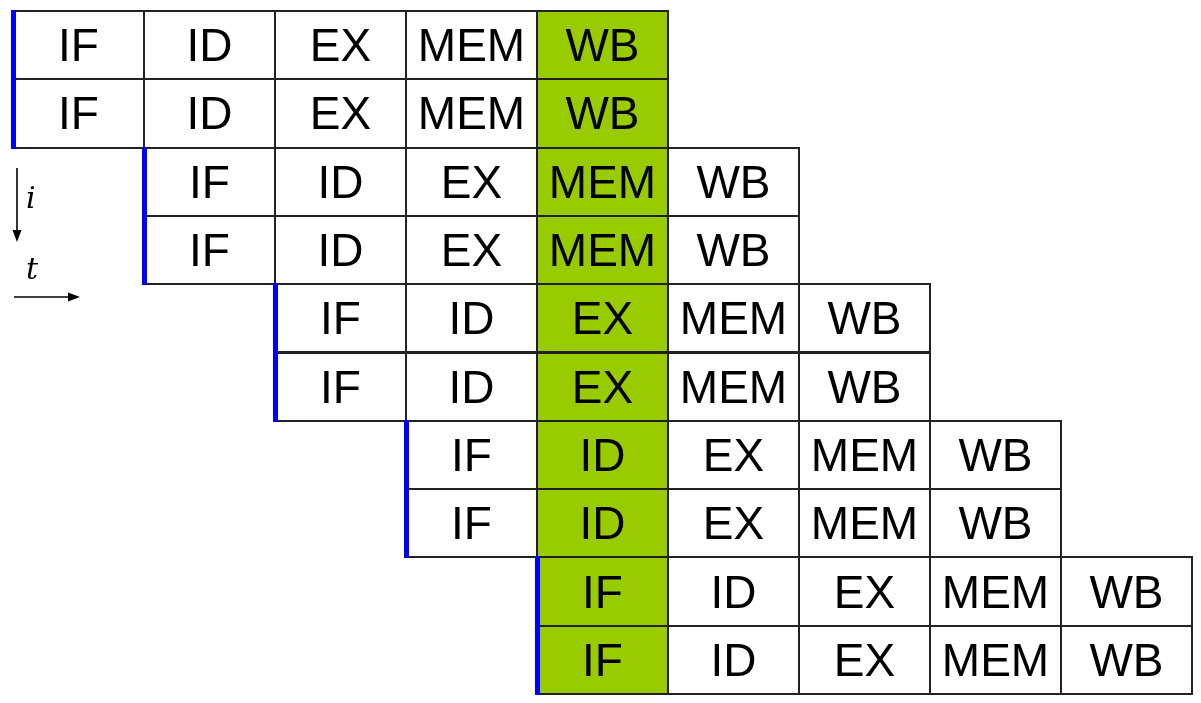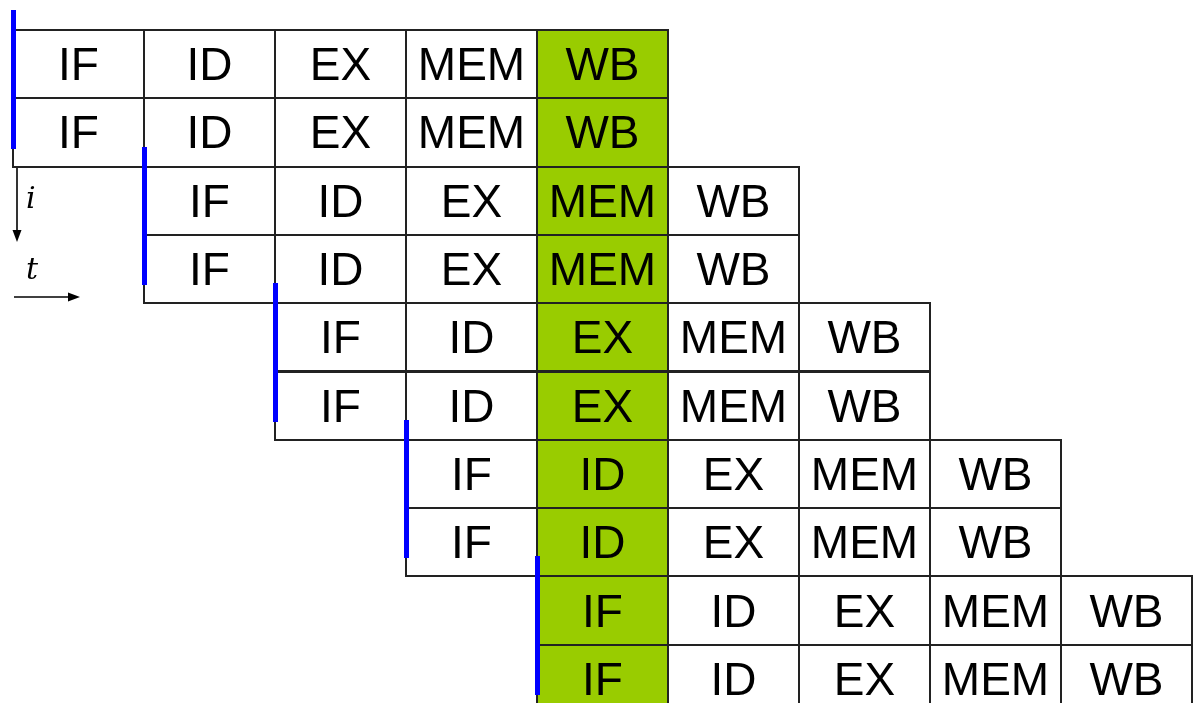--- a/index.html
+++ b/index.html
@@ -24,21 +24,20 @@
     border: 2px solid var(--grid, #222222);
     background: #ffffff;
     display: flex;
     align-items: center;
     justify-content: center;
     font-family: "Liberation Sans", sans-serif;
     font-size: 46px;
     line-height: 1;
     color: var(--txt, #000000);
     z-index: 1;
-    margin-top: 19px;
   }
   .cell.hl {
     background: var(--hl, #99CC00);
   }
   .marker {
     position: absolute;
     width: 5px;
     height: 138.6px;         
     background: var(--blue, #0000FF);
     z-index: 3;

